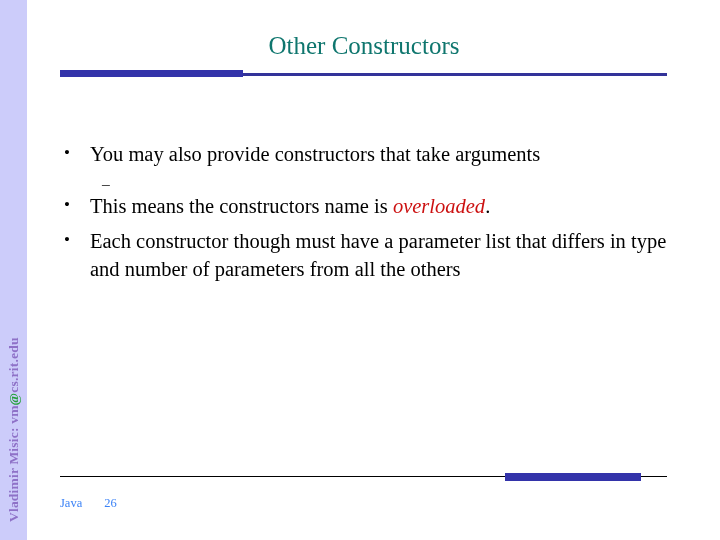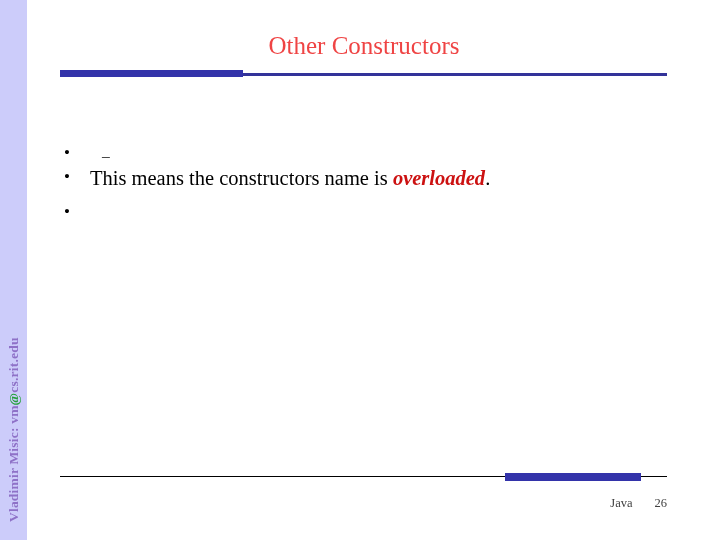--- a/index.html
+++ b/index.html
@@ -56,21 +56,21 @@
   }
 
   
   .title {
     position: absolute;
     left: 60px;
     top: 32px;
     width: 608px;
     text-align: center;
     font-size: 25px;
-    color: #ef4444;
+    color: #0f766e;
     font-family: "Liberation Serif", "DejaVu Serif", serif;
     line-height: 1.15;
   }
 
   
   .rule-thin-top {
     position: absolute;
     left: 60px;
     top: 73px;
     width: 607px;
@@ -123,21 +123,21 @@
     left: 46px;
     top: 0;
     font-size: 15.5px;
   }
 
   .gap-after-sub { height: 18px; }
   .gap-between   { height: 5px; }
 
   .overloaded {
     color: #cc1111;
-    font-weight: bold;
+    font-weight: normal;
     font-style: italic;
   }
 
   
   .rule-foot-thin {
     position: absolute;
     left: 60px;
     top: 476px;
     width: 607px;
     height: 1px;
@@ -149,23 +149,23 @@
     top: 473px;
     width: 136px;
     height: 8px;
     background: #3333aa;
   }
   .footer-row {
     position: absolute;
     left: 60px;
     top: 496px;
     width: 607px;
-    text-align: right;
+    text-align: left;
     font-size: 12.5px;
-    color: #404040;
+    color: #3b82f6;
   }
   .footer-row .fnum { margin-left: 22px; }
 </style>
 </head>
 <body>
 
 <div class="slide">
 
   <div class="sidebar">
     <div class="sidebar-text">
@@ -177,37 +177,39 @@
 
   <div class="title">Other Constructors</div>
 
   <div class="rule-thin-top"></div>
   <div class="rule-thick-top"></div>
 
   <div class="body-area">
 
     <div class="bullet-l1">
       <span class="mark">•</span>
+      <span>You may also provide constructors that take arguments</span>
     </div>
 
     <div class="bullet-l2">
       <span class="mark">–</span>
     </div>
 
     <div class="gap-after-sub"></div>
 
     <div class="bullet-l1">
       <span class="mark">•</span>
       <span>This means the  constructors name is </span><span class="overloaded">overloaded</span><span>.</span>
     </div>
 
     <div class="gap-between"></div>
 
     <div class="bullet-l1">
       <span class="mark">•</span>
+      <span>Each constructor though must have a parameter list that differs in type and number of parameters from all the others</span>
     </div>
 
   </div>
 
   <div class="rule-foot-thin"></div>
   <div class="rule-foot-thick"></div>
 
   <div class="footer-row">
     <span>Java</span><span class="fnum">26</span>
   </div>

